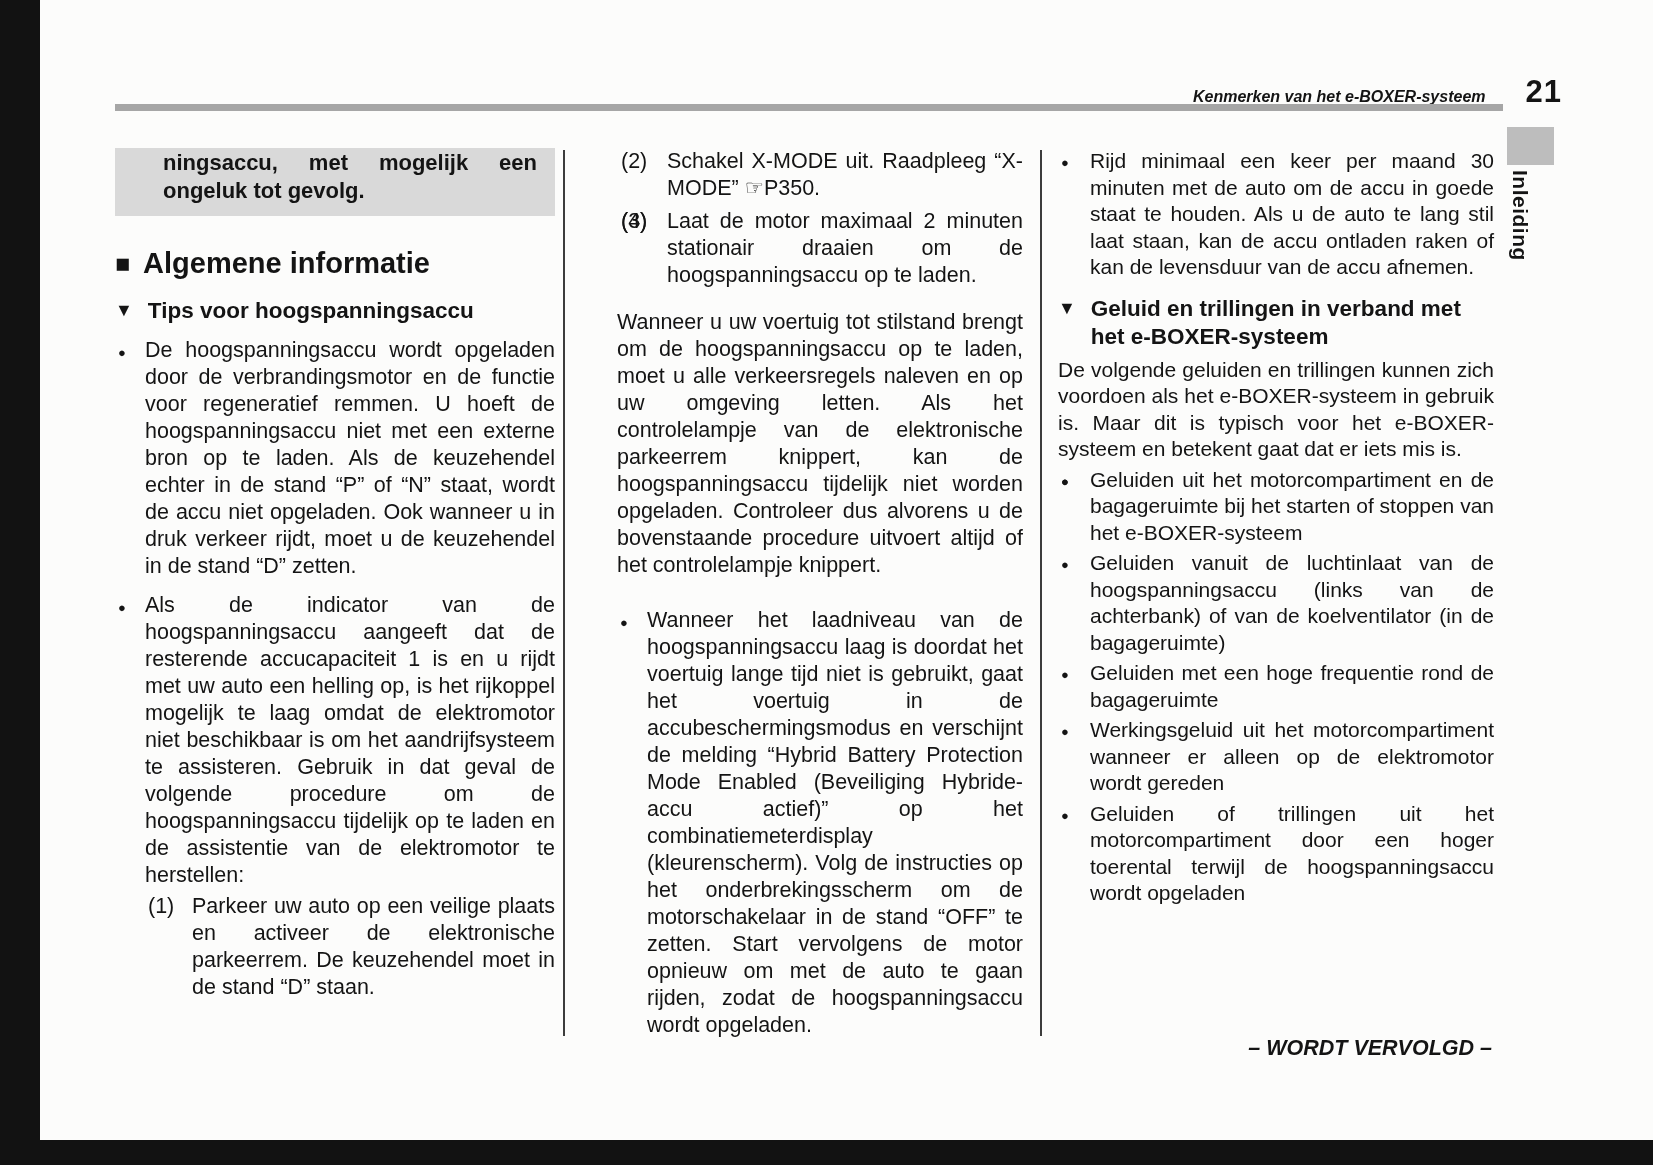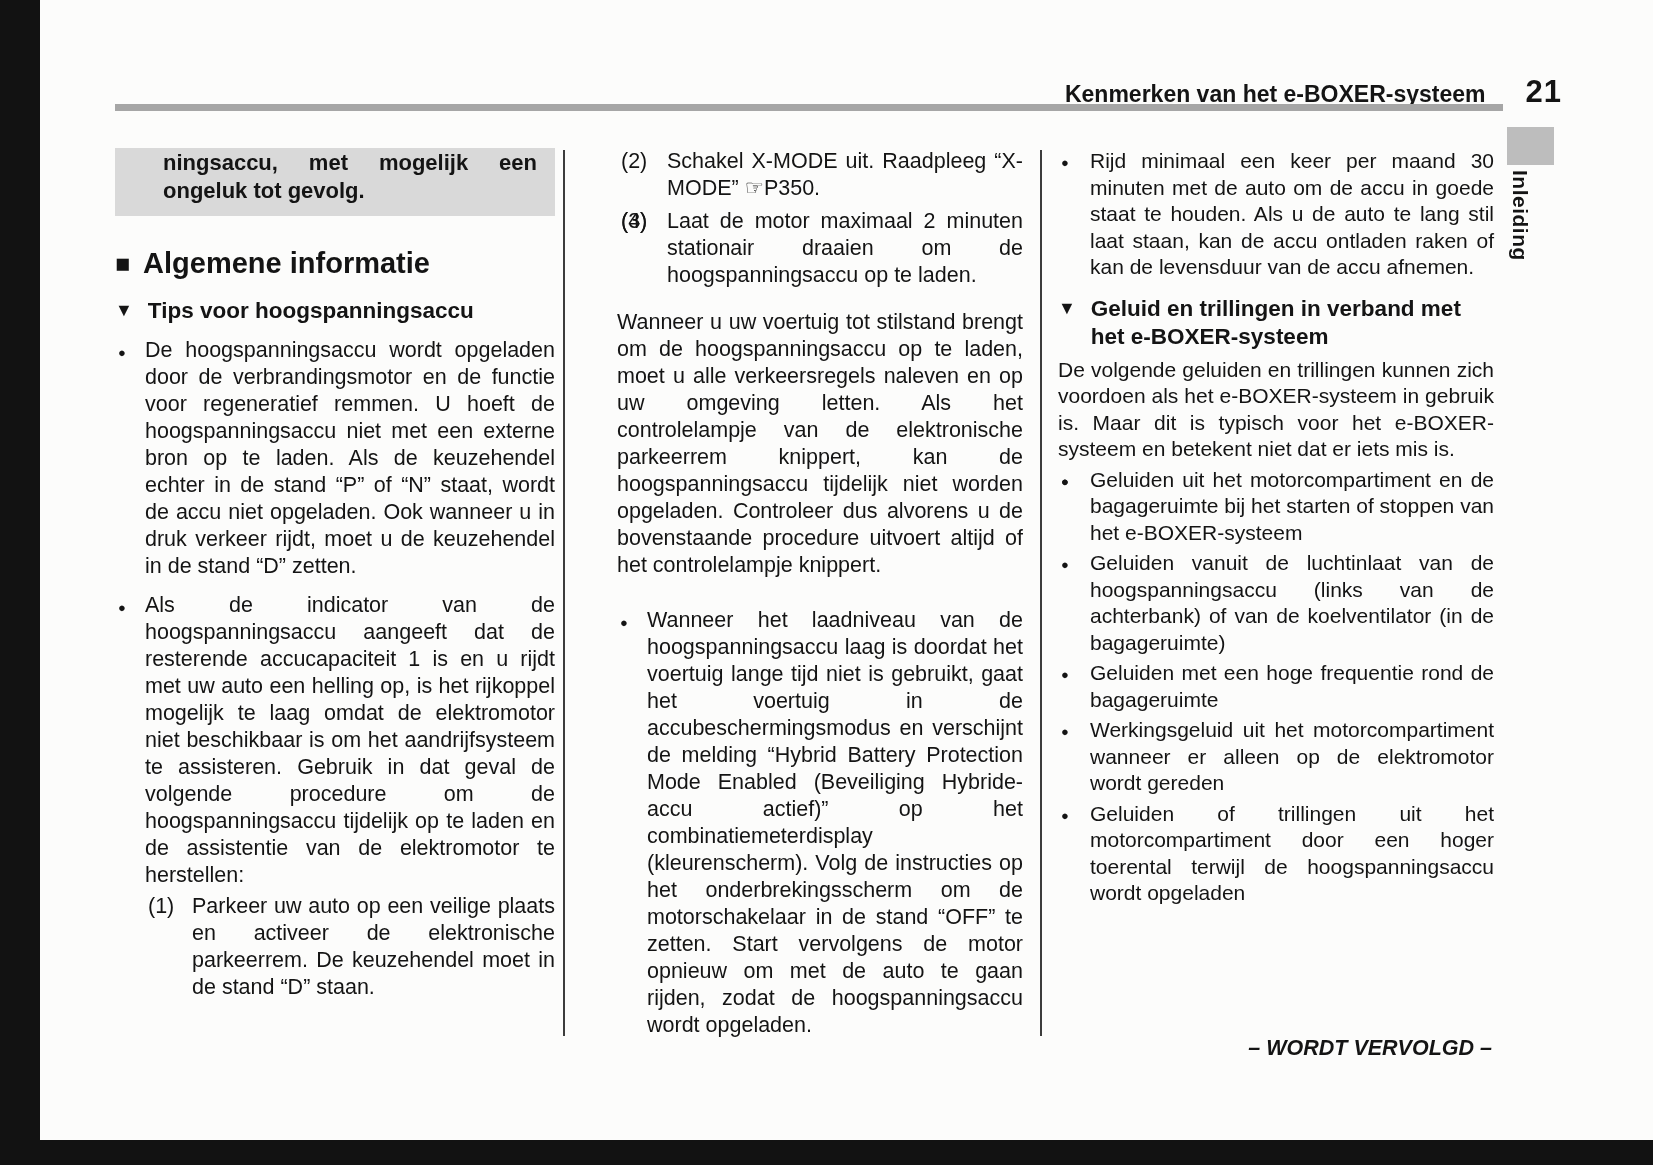--- a/index.html
+++ b/index.html
@@ -4,21 +4,21 @@
 <style>
   html,body{margin:0;padding:0;background:#e8e8e8;}
   .page{position:relative;width:1653px;height:1165px;background:#fcfcfb;
         font-family:"Liberation Sans",sans-serif;color:#141414;overflow:hidden;}
 
   .edge-left{position:absolute;left:0;top:0;width:40px;height:1165px;background:#121212;}
   .edge-bottom{position:absolute;left:0;top:1140px;width:1653px;height:25px;background:#121212;}
 
   .header{position:absolute;left:115px;top:74px;width:1447px;display:flex;
           justify-content:flex-end;align-items:baseline;gap:40px;}
-  .header-title{font-weight:bold;font-size:23px;}
+  .header-title{font-style:italic;font-weight:bold;font-size:16px;}
   .page-number{font-weight:bold;font-size:31px;letter-spacing:1px;}
   .header-rule{position:absolute;left:115px;top:104px;width:1388px;height:7px;background:#a6a6a6;}
 
   .chapter-tab{position:absolute;left:1507px;top:127px;width:47px;height:38px;background:#bdbdbd;}
   .chapter-label{position:absolute;left:1508px;top:170px;writing-mode:vertical-rl;
                  font-weight:bold;font-size:21px;letter-spacing:0.5px;}
 
   .divider{position:absolute;top:150px;height:886px;width:2px;background:#3c3c3c;}
   #divider-1{left:563px;}
   #divider-2{left:1040px;}
@@ -136,21 +136,21 @@
     <div class="bullet-item first justify">
       <span class="marker">●</span>
       <span>Rijd minimaal een keer per maand 30 minuten met de auto om de accu in goede staat te houden. Als u de auto te lang stil laat staan, kan de accu ontladen raken of kan de levensduur van de accu afnemen.</span>
     </div>
 
     <div class="sub-heading">
       <span class="tri">▼</span>
       <span>Geluid en trillingen in verband met het e-BOXER-systeem</span>
     </div>
 
-    <div class="para justify">De volgende geluiden en trillingen kunnen zich voordoen als het e-BOXER-systeem in gebruik is. Maar dit is typisch voor het e-BOXER-systeem en betekent niet dat er iets mis is.</div>
+    <div class="para justify">De volgende geluiden en trillingen kunnen zich voordoen als het e-BOXER-systeem in gebruik is. Maar dit is typisch voor het e-BOXER-systeem en betekent gaat dat er iets mis is.</div>
 
     <div class="bullet-item justify">
       <span class="marker">●</span>
     </div>
     <div class="bullet-item justify">
       <span class="marker">●</span>
       <span>Geluiden uit het motorcompartiment en de bagageruimte bij het starten of stoppen van het e-BOXER-systeem</span>
     </div>
     <div class="bullet-item justify">
       <span class="marker">●</span>

